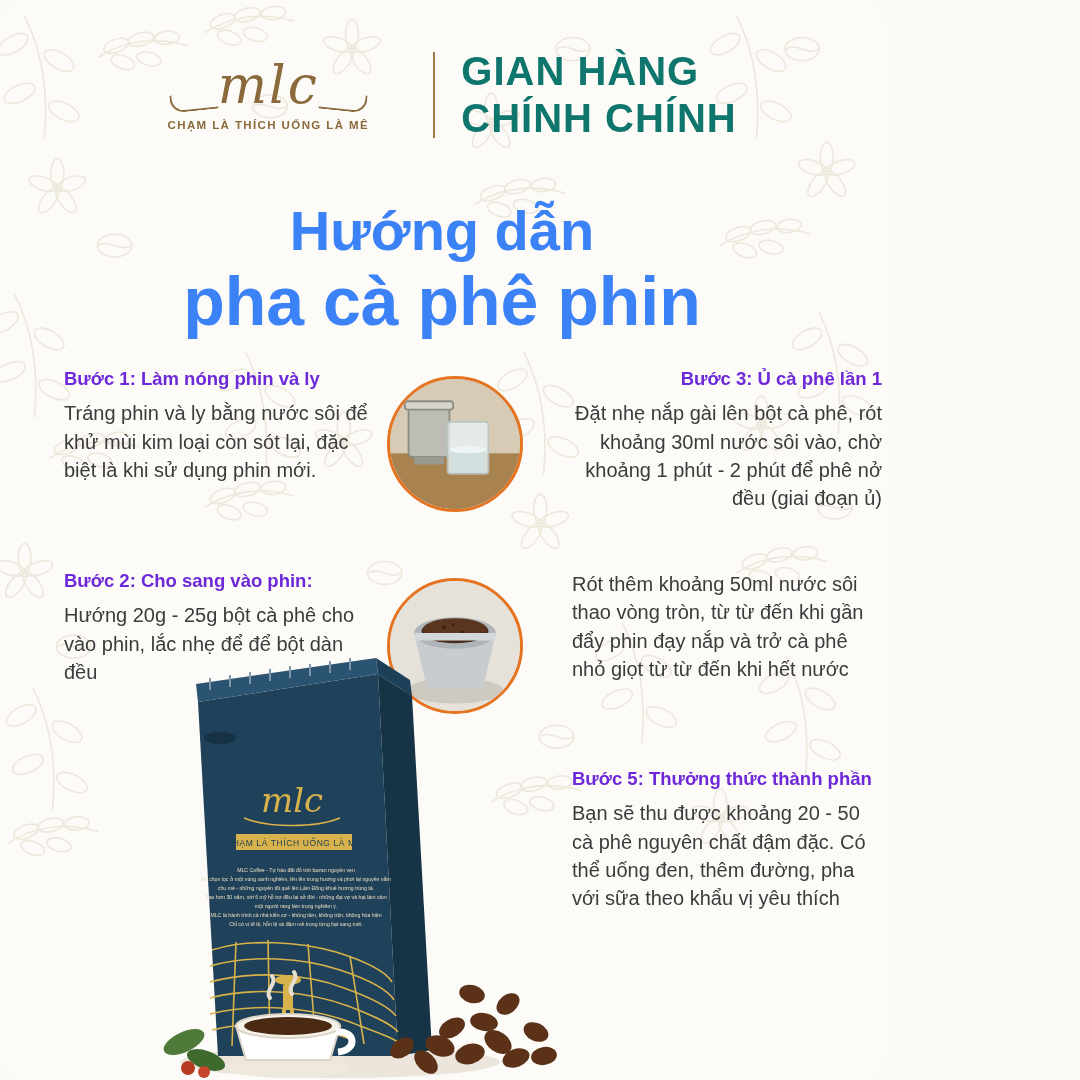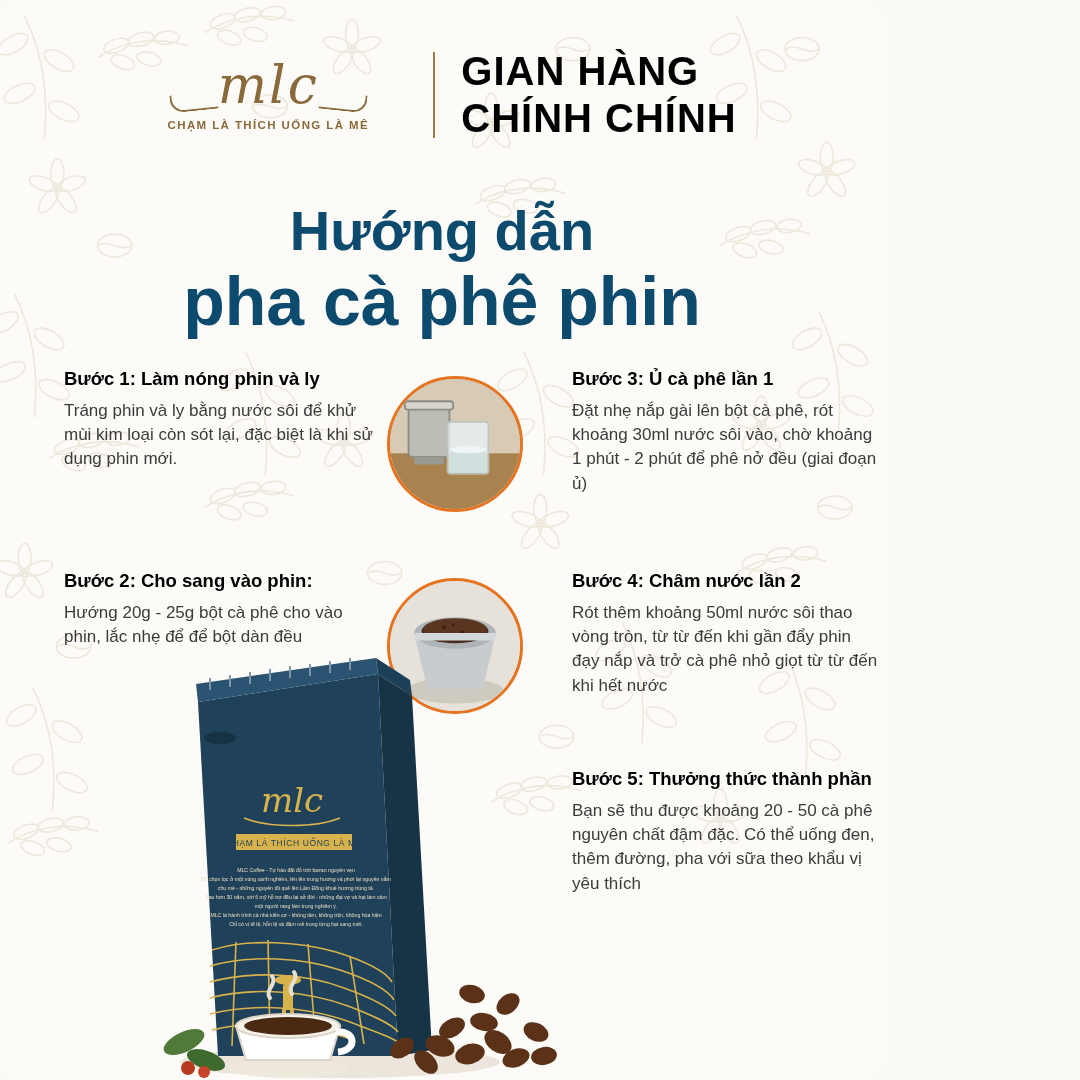--- a/index.html
+++ b/index.html
@@ -85,74 +85,74 @@
     height: 86px;
     background: #a07a44;
     margin: 0 26px;
   }
   #official-block {
     text-align: left;
   }
   .official-line {
     font-size: 40px;
     font-weight: bold;
-    color: #000000;
+    color: #0f766e;
     letter-spacing: 1px;
     line-height: 1.18;
     white-space: nowrap;
   }
 
   
   #title-block {
     position: absolute;
     top: 200px; left: 0; right: 0;
     text-align: center;
     z-index: 3;
   }
   .title-line {
-    color: #0c4a6e;
+    color: #3b82f6;
     font-weight: bold;
     line-height: 1.12;
   }
   #title-line-1 { font-size: 56px; }
   #title-line-2 { font-size: 68px; }
 
   
   .step {
     position: absolute;
     z-index: 4;
   }
   .step-text { width: 310px; }
   .step-title {
-    color: #000000;
+    color: #6d28d9;
     font-size: 18.5px;
     font-weight: bold;
     margin-bottom: 9px;
     line-height: 1.2;
   }
   .step-body {
     color: #3b3b3b;
-    font-size: 17px;
+    font-size: 20px;
     line-height: 1.42;
   }
   .step-photo {
     position: absolute;
     width: 136px; height: 136px;
     border-radius: 50%;
     border: 3px solid #e5731f;
     overflow: hidden;
     background: #ded4c4;
   }
   .step-photo svg { display: block; width: 100%; height: 100%; }
 
   #step1 { top: 368px; left: 64px; }
   #step1 .step-photo { left: 323px; top: 8px; }
   #step2 { top: 570px; left: 64px; }
   #step2 .step-photo { left: 323px; top: 8px; }
-  #step3 { top: 368px; left: 572px; }
+  #step3 { top: 368px; left: 572px; text-align: right; }
   #step3 .step-photo { left: 323px; top: 8px; }
   #step4 { top: 570px; left: 572px; }
   #step4 .step-photo { left: 323px; top: 8px; }
   #step5 { top: 768px; left: 572px; }
   #step5 .step-photo { left: 323px; top: 28px; }
 
   
   #product {
     position: absolute;
     left: 140px; bottom: 0;
@@ -311,21 +311,20 @@
         <path d="M24,62 L100,62 L90,104 L36,104 Z" fill="#c2bdb0"></path>
         <ellipse cx="62" cy="104" rx="27" ry="9" fill="#9c958a"></ellipse>
         <path d="M96,18 C118,22 126,40 120,58" fill="none" stroke="#e8e2d6" stroke-width="7" stroke-linecap="round"></path>
         <circle cx="118" cy="60" r="6" fill="#efe9dd"></circle>
       </svg>
     </div>
   </div>
 
   <div class="step" id="step4">
     <div class="step-text">
-      <div class="step-title">Bước 4: Châm nước lần 2</div>
       <div class="step-body">Rót thêm khoảng 50ml nước sôi thao vòng tròn, từ từ đến khi gần đẩy phin đạy nắp và trở cà phê nhỏ giọt từ từ đến khi hết nước</div>
     </div>
     <div class="step-photo">
       <svg viewBox="0 0 140 140" xmlns="http://www.w3.org/2000/svg">
         <rect width="140" height="140" fill="#2d4a63"></rect>
         <rect x="0" y="90" width="140" height="50" fill="#1e3347"></rect>
         <path d="M0,14 C26,10 44,28 58,46 L50,56 C36,38 18,26 0,30 Z" fill="#3a3a3a"></path>
         <rect x="0" y="6" width="34" height="34" rx="6" fill="#2b2b2b"></rect>
         <rect x="58" y="52" width="52" height="58" rx="5" fill="#b9bfc2"></rect>
         <rect x="54" y="46" width="60" height="10" rx="4" fill="#d2d8da"></rect>

